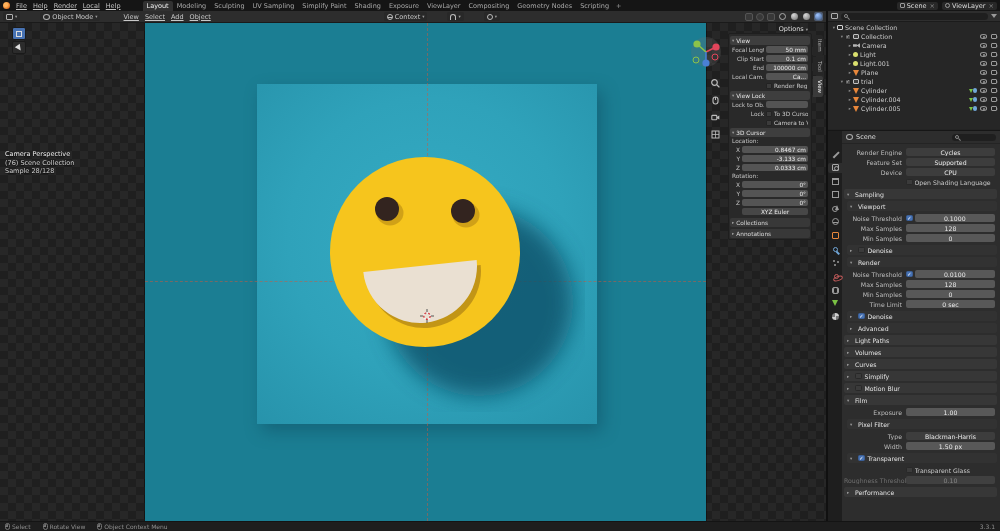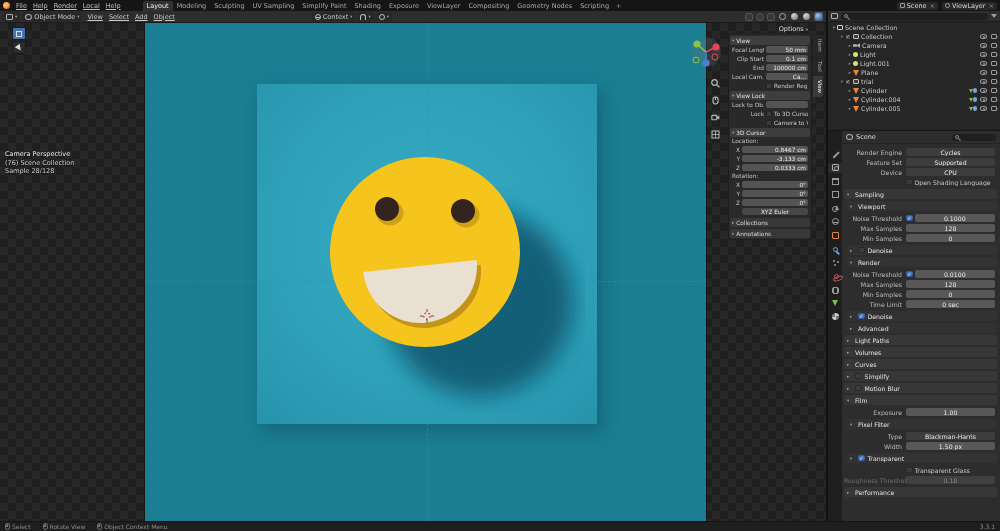--- a/index.html
+++ b/index.html
@@ -13,21 +13,21 @@
   .ws-tabs { display:flex; margin-left:19px; align-items:center; }
   .ws-tab { padding:1px 4px; border-radius:2px 2px 0 0; color:#a8a8a8; white-space:nowrap; }
   .ws-tab.active { background:#323232; color:#f2f2f2; }
   .ws-add { padding:0 3px; color:#9a9a9a; }
   .topbar-right { margin-left:auto; display:flex; gap:4px; align-items:center; }
   .selector { display:flex; align-items:center; gap:2px; background:#282828; border-radius:2px; padding:0 3px; height:8px; color:#ddd; }
   .selector .x { color:#8a8a8a; margin-left:1px; }
   .mini-ic { width:5px; height:5px; border:1px solid #9a9a9a; border-radius:1px; flex:none; }
 
   
-  .header2 { position:absolute; left:0; top:11px; width:826px; height:12px; background:#2d2d2d; border-bottom:1px solid #1a1a1a; display:flex; align-items:center; gap:2px; font-size:6.5px; padding:0 3px; z-index:30; }
+  .header2 { position:absolute; left:0; top:11px; width:826px; height:12px; background:#2d2d2d; border-bottom:1px solid #1a1a1a; display:flex; align-items:center; gap:20px; font-size:6.5px; padding:0 3px; z-index:30; }
   .h2-btn { display:flex; align-items:center; gap:2px; background:#282828; border-radius:2px; padding:0.5px 3px; height:9px; white-space:nowrap; }
   .caret { font-size:4.5px; color:#9a9a9a; }
   .ed-icon { width:7px; height:6px; border:1px solid #b0b0b0; border-radius:1px; flex:none; }
   .h2-right { margin-left:auto; display:flex; align-items:center; gap:3px; }
   .tgl { width:8px; height:8px; border:1px solid #555; border-radius:2px; background:#383838; }
   .sph { width:7px; height:7px; border-radius:50%; background:radial-gradient(circle at 35% 30%, #d8d8d8, #6c6c6c); flex:none; }
   .sph.wire { background:none; border:1px solid #aaa; }
   .sph-slot { padding:1px; border-radius:2px; display:flex; }
   .sph-slot.active { background:#4e5d75; }
   .magnet { width:6px; height:6px; border:1.5px solid #bbb; border-bottom:none; border-radius:4px 4px 0 0; }

